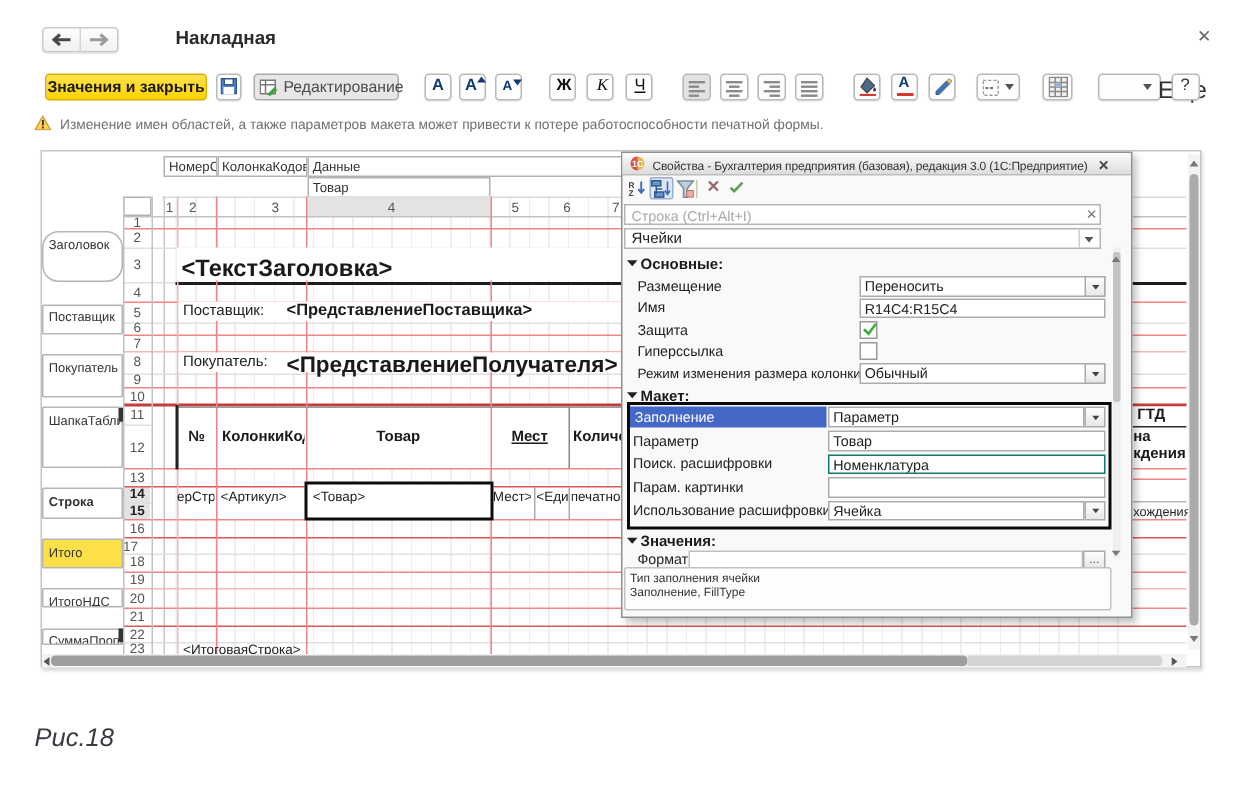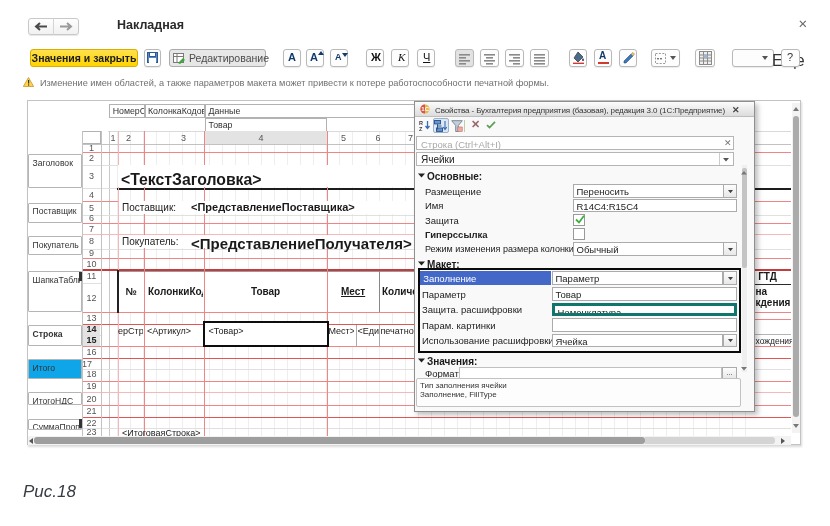--- a/index.html
+++ b/index.html
@@ -199,26 +199,26 @@
 <div style="position:absolute;left:82px;top:347.4px;width:19px;height:10px;font-size:9px;color:#555;font-weight:normal;text-align:center;line-height:10px;">16</div>
 <div style="position:absolute;left:82px;top:358.6px;width:19px;height:10px;font-size:9px;color:#555;font-weight:normal;text-align:left;line-height:10px;">17</div>
 <div style="position:absolute;left:82px;top:369.3px;width:19px;height:10px;font-size:9px;color:#555;font-weight:normal;text-align:center;line-height:10px;">18</div>
 <div style="position:absolute;left:82px;top:381.3px;width:19px;height:10px;font-size:9px;color:#555;font-weight:normal;text-align:center;line-height:10px;">19</div>
 <div style="position:absolute;left:82px;top:393.9px;width:19px;height:10px;font-size:9px;color:#555;font-weight:normal;text-align:center;line-height:10px;">20</div>
 <div style="position:absolute;left:82px;top:405.9px;width:19px;height:10px;font-size:9px;color:#555;font-weight:normal;text-align:center;line-height:10px;">21</div>
 <div style="position:absolute;left:82px;top:417.8px;width:19px;height:10px;font-size:9px;color:#555;font-weight:normal;text-align:center;line-height:10px;">22</div>
 <div style="position:absolute;left:82px;top:426.5px;width:19px;height:10px;font-size:9px;color:#555;font-weight:normal;text-align:center;line-height:10px;">23</div>
 <div style="position:absolute;left:82px;top:131px;width:1px;height:305px;background:#c2c2c2;"></div>
 <div style="position:absolute;left:101px;top:131px;width:1px;height:305px;background:#c2c2c2;"></div>
-<div style="position:absolute;left:27.5px;top:154px;width:54px;height:34px;border:1px solid #b5b5b5;background:#fff;font-size:8.6px;color:#333;overflow:hidden;white-space:nowrap;padding:2.5px 0 0 4px;border-radius:1px;">Заголовок</div>
+<div style="position:absolute;left:27.5px;top:154px;width:54px;height:34px;border:1px solid #b5b5b5;background:#fff;font-size:8.6px;color:#333;overflow:hidden;white-space:nowrap;padding:2.5px 0 0 4px;border-radius:11px;">Заголовок</div>
 <div style="position:absolute;left:27.5px;top:202.5px;width:54px;height:20.0px;border:1px solid #b5b5b5;background:#fff;font-size:8.6px;color:#333;overflow:hidden;white-space:nowrap;padding:2.5px 0 0 4px;border-radius:1px;">Поставщик</div>
-<div style="position:absolute;left:27.5px;top:236px;width:54px;height:19px;border:1px solid #b5b5b5;background:#fff;font-size:8.6px;color:#333;overflow:hidden;white-space:nowrap;padding:2.5px 0 0 4px;border-radius:1px;">Покупатель</div>
+<div style="position:absolute;left:27.5px;top:236px;width:54px;height:29px;border:1px solid #b5b5b5;background:#fff;font-size:8.6px;color:#333;overflow:hidden;white-space:nowrap;padding:2.5px 0 0 4px;border-radius:1px;">Покупатель</div>
 <div style="position:absolute;left:27.5px;top:271px;width:54px;height:41px;border:1px solid #b5b5b5;background:#fff;font-size:8.6px;color:#333;overflow:hidden;white-space:nowrap;padding:2.5px 0 0 4px;border-radius:1px;">ШапкаТаблицы</div>
 <div style="position:absolute;left:27.5px;top:325px;width:54px;height:21px;border:1px solid #b5b5b5;background:#fff;font-size:8.6px;color:#333;overflow:hidden;white-space:nowrap;padding:2.5px 0 0 4px;border-radius:1px;font-weight:bold;">Строка</div>
-<div style="position:absolute;left:27.5px;top:359px;width:54px;height:20px;border:1px solid #b5b5b5;background:#0ea5e9;font-size:8.6px;color:#333;overflow:hidden;white-space:nowrap;padding:2.5px 0 0 4px;border-radius:1px;">Итого</div>
+<div style="position:absolute;left:27.5px;top:359px;width:54px;height:20px;border:1px solid #b5b5b5;background:#fde047;font-size:8.6px;color:#333;overflow:hidden;white-space:nowrap;padding:2.5px 0 0 4px;border-radius:1px;">Итого</div>
 <div style="position:absolute;left:27.5px;top:392px;width:54px;height:12.5px;border:1px solid #b5b5b5;background:#fff;font-size:8.6px;color:#333;overflow:hidden;white-space:nowrap;padding:2.5px 0 0 4px;border-radius:1px;">ИтогоНДС</div>
 <div style="position:absolute;left:27.5px;top:418.5px;width:54px;height:11.5px;border:1px solid #b5b5b5;background:#fff;font-size:8.6px;color:#333;overflow:hidden;white-space:nowrap;padding:2.5px 0 0 4px;border-radius:1px;">СуммаПрописью</div>
 <div style="position:absolute;left:78.5px;top:271.5px;width:3px;height:9px;background:#333;"></div>
 <div style="position:absolute;left:78.5px;top:418.5px;width:3px;height:9px;background:#333;"></div>
 <div style="position:absolute;left:118px;top:165px;width:296px;height:22px;background:#fff;"></div>
 <div style="position:absolute;left:118.5px;top:201px;width:295px;height:13px;background:#fff;"></div>
 <div style="position:absolute;left:118.5px;top:234.5px;width:295px;height:13.5px;background:#fff;"></div>
 <div style="position:absolute;left:121px;top:170.5px;font-size:15.8px;font-weight:bold;color:#1a1a1a;white-space:nowrap;">&lt;ТекстЗаголовка&gt;</div>
 <div style="position:absolute;left:122px;top:202px;font-size:10px;color:#222;">Поставщик:</div>
 <div style="position:absolute;left:191px;top:201px;font-size:11px;font-weight:bold;color:#1a1a1a;">&lt;ПредставлениеПоставщика&gt;</div>
@@ -312,43 +312,43 @@
 <svg style="position:absolute;left:727.5px;top:189.5px;" width="5" height="3.5">
     <path d="M0 0 L5 0 L2.5 3.2 Z" fill="#444"></path>
   </svg>
 <div style="position:absolute;left:425px;top:200.0px;font-size:9.5px;color:#222;white-space:nowrap;">Имя</div>
 <div style="position:absolute;left:572.5px;top:198.5px;width:164.5px;background:#fff;border:1px solid #ababab;height:13.5px;font-size:9.5px;color:#222;padding:1px 0 0 3px;white-space:nowrap;overflow:hidden;">R14C4:R15C4</div>
 <div style="position:absolute;left:425px;top:214.5px;font-size:9.5px;color:#222;white-space:nowrap;">Защита</div>
 <div style="position:absolute;left:573px;top:213.5px;width:12px;height:12px;background:#fff;border:1px solid #9a9a9a;"></div>
 <svg style="position:absolute;left:574.5px;top:214.5px;" width="10" height="9">
     <path d="M1 4.5 L4 7.5 L9 0.8" stroke="#3fae3f" stroke-width="1.8" fill="none"></path>
   </svg>
-<div style="position:absolute;left:425px;top:229.0px;font-size:9.5px;color:#222;white-space:nowrap;font-weight:bold;">Гиперссылка</div>
+<div style="position:absolute;left:425px;top:229.0px;font-size:9.5px;color:#222;white-space:nowrap;">Гиперссылка</div>
 <div style="position:absolute;left:573px;top:228px;width:12px;height:12px;background:#fff;border:1px solid #9a9a9a;"></div>
 <div style="position:absolute;left:425px;top:243.5px;font-size:9px;color:#222;white-space:nowrap;">Режим изменения размера колонки</div>
 <div style="position:absolute;left:572.5px;top:242px;width:164.5px;background:#fff;border:1px solid #ababab;height:13.5px;font-size:9.5px;color:#222;padding:1px 0 0 3px;white-space:nowrap;overflow:hidden;">Обычный</div>
 <div style="position:absolute;left:723px;top:242px;width:14px;height:13.5px;border:1px solid #ababab;background:linear-gradient(#fdfdfd,#e8e8e8);"></div>
 <svg style="position:absolute;left:727.5px;top:247.5px;" width="5" height="3.5">
     <path d="M0 0 L5 0 L2.5 3.2 Z" fill="#444"></path>
   </svg>
 <svg style="position:absolute;left:418px;top:260.5px;" width="7" height="5">
     <path d="M0 0.5 L7 0.5 L3.5 4.5 Z" fill="#222"></path>
   </svg>
 <div style="position:absolute;left:427px;top:258.5px;font-size:10px;font-weight:bold;color:#1a1a1a;">Макет:</div>
 <div style="position:absolute;left:417.5px;top:268px;width:323.5px;height:84.5px;border:2.6px solid #0a0a0a;background:#f9f9f9;"></div>
 <div style="position:absolute;left:420.2px;top:270.5px;width:131px;height:14.5px;background:#4468c8;font-size:9.5px;color:#fff;padding:2px 0 0 3px;">Заполнение</div>
 <div style="position:absolute;left:551.5px;top:271px;width:171px;background:#fff;border:1px solid #ababab;height:13.5px;font-size:9.5px;color:#222;padding:1px 0 0 3px;white-space:nowrap;overflow:hidden;">Параметр</div>
 <div style="position:absolute;left:723px;top:271px;width:14px;height:13.5px;border:1px solid #ababab;background:linear-gradient(#fdfdfd,#e8e8e8);"></div>
 <svg style="position:absolute;left:727.5px;top:276.5px;" width="5" height="3.5">
     <path d="M0 0 L5 0 L2.5 3.2 Z" fill="#444"></path>
   </svg>
 <div style="position:absolute;left:422px;top:288.5px;font-size:9.5px;color:#222;white-space:nowrap;">Параметр</div>
 <div style="position:absolute;left:551.5px;top:287px;width:185.5px;background:#fff;border:1px solid #ababab;height:13.5px;font-size:9.5px;color:#222;padding:1px 0 0 3px;white-space:nowrap;overflow:hidden;">Товар</div>
-<div style="position:absolute;left:422px;top:304.0px;font-size:9.5px;color:#222;white-space:nowrap;">Защита. расшифровки</div>
-<div style="position:absolute;left:551.5px;top:302.5px;width:185.5px;background:#fff;border:3px solid #0f766e;height:13.5px;font-size:9.5px;color:#222;padding:1px 0 0 3px;white-space:nowrap;overflow:hidden;">Номенклатура</div>
+<div style="position:absolute;left:422px;top:304.0px;font-size:9.5px;color:#222;white-space:nowrap;">Поиск. расшифровки</div>
+<div style="position:absolute;left:551.5px;top:302.5px;width:185.5px;background:#fff;border:1px solid #0f766e;height:13.5px;font-size:9.5px;color:#222;padding:1px 0 0 3px;white-space:nowrap;overflow:hidden;">Номенклатура</div>
 <div style="position:absolute;left:422px;top:319.5px;font-size:9.5px;color:#222;white-space:nowrap;">Парам. картинки</div>
 <div style="position:absolute;left:551.5px;top:318px;width:185.5px;background:#fff;border:1px solid #ababab;height:13.5px;font-size:9.5px;color:#222;padding:1px 0 0 3px;white-space:nowrap;overflow:hidden;"></div>
 <div style="position:absolute;left:422px;top:335.0px;font-size:9.5px;color:#222;white-space:nowrap;">Использование расшифровки</div>
 <div style="position:absolute;left:551.5px;top:333.5px;width:171px;background:#fff;border:1px solid #ababab;height:13.5px;font-size:9.5px;color:#222;padding:1px 0 0 3px;white-space:nowrap;overflow:hidden;">Ячейка</div>
 <div style="position:absolute;left:723px;top:333.5px;width:14px;height:13.5px;border:1px solid #ababab;background:linear-gradient(#fdfdfd,#e8e8e8);"></div>
 <svg style="position:absolute;left:727.5px;top:339.0px;" width="5" height="3.5">
     <path d="M0 0 L5 0 L2.5 3.2 Z" fill="#444"></path>
   </svg>
 <svg style="position:absolute;left:418px;top:358px;" width="7" height="5">
     <path d="M0 0.5 L7 0.5 L3.5 4.5 Z" fill="#222"></path>

